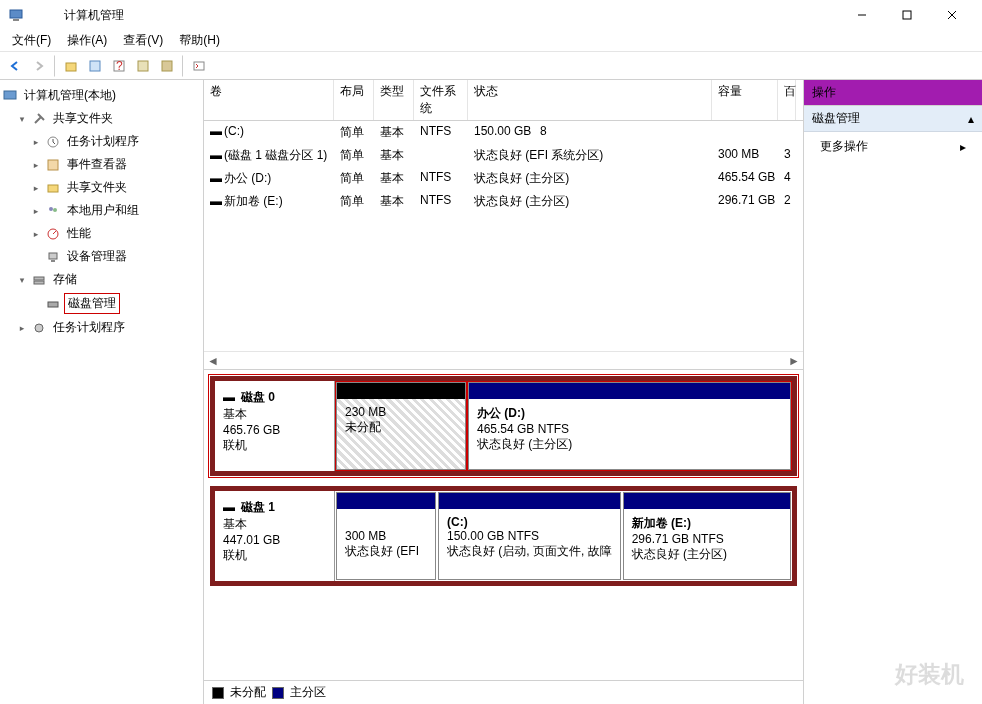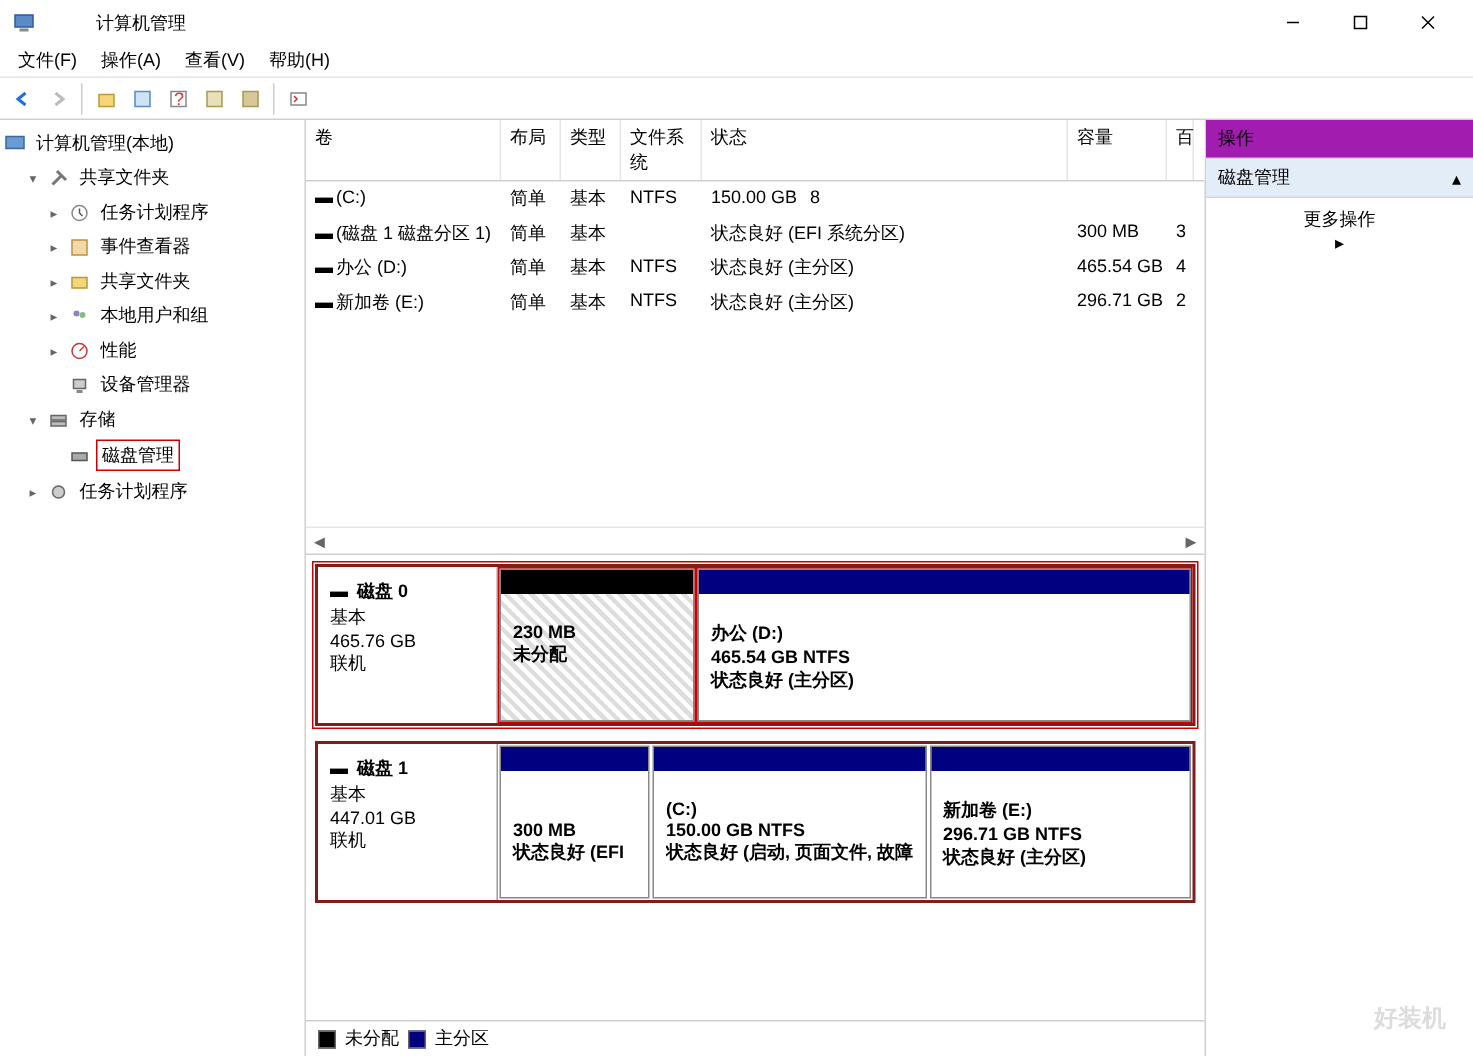--- a/index.html
+++ b/index.html
@@ -35,42 +35,42 @@
 .listbody{flex:1;overflow:auto;}
 .row{display:flex;padding:1px 0;}
 .row .col{padding:2px 6px;white-space:nowrap;overflow:hidden;}
 .row .volicon{width:14px;display:inline-block;}
 .c-vol{width:130px;} .c-lay{width:40px;} .c-type{width:40px;} .c-fs{width:54px;} .c-stat{width:244px;} .c-cap{width:66px;text-align:left;} .c-last{width:18px;}
 .scrollhint{height:18px;border-top:1px solid #e5e5e5;display:flex;align-items:center;}
 .scrollhint .lar,.scrollhint .rar{width:18px;text-align:center;color:#666;}
 .scrollhint .track{flex:1;}
 
 .disks{flex:1;overflow:auto;padding:6px;}
-.diskrow{display:flex;border:2px solid #7f1d1d;margin-bottom:10px;min-height:100px;}
+.diskrow{display:flex;border:5px solid #7f1d1d;margin-bottom:10px;min-height:100px;}
 .diskrow.hl{outline:1px solid #c00;outline-offset:1px;}
 .diskinfo{width:120px;padding:8px;border-right:1px solid #999;}
 .diskinfo .dicon{display:inline-block;width:18px;}
 .parts{flex:1;display:flex;}
 .part{border:1px solid #888;margin:1px;display:flex;flex-direction:column;}
 .part .phdr{height:16px;}
-.part .pbody{flex:1;padding:18px 8px;font-weight:bold;}
+.part .pbody{flex:1;padding:6px 8px;}
 .hdr-navy{background:#000080;}
 .hdr-black{background:#000;}
 .hatch{background:repeating-linear-gradient(45deg,#ddd 0,#ddd 3px,#fff 3px,#fff 6px);}
 .part.hl{outline:1px solid #c00;outline-offset:0;}
 
 .legend{height:24px;border-top:1px solid #d0d0d0;display:flex;align-items:center;padding:0 8px;gap:6px;}
 .swatch{width:12px;height:12px;display:inline-block;border:1px solid #666;}
 
 .actions{width:178px;display:flex;flex-direction:column;}
 .actions .ahdr{padding:4px 8px;border-bottom:1px solid #d0d0d0;background:#a21caf;}
 .actions .asection{background:#e3edf8;padding:4px 8px;border-bottom:1px solid #cfd8e3;display:flex;justify-content:space-between;align-items:center;}
-.actions .aitem{padding:6px 16px;display:flex;justify-content:space-between;align-items:center;flex-direction:column;}
-
-.wm{position:absolute;right:18px;bottom:14px;opacity:.25;font-size:16px;font-weight:bold;color:#777;pointer-events:none;}
+.actions .aitem{padding:6px 16px;display:flex;justify-content:space-between;align-items:center;}
+
+.wm{position:absolute;right:18px;bottom:14px;opacity:.25;font-size:23px;font-weight:bold;color:#777;pointer-events:none;}
 </style>
 </head>
 <body>
 
 <div class="titlebar">
   <span class="appicon">
     <svg width="16" height="16" viewBox="0 0 16 16">
         <rect x="2" y="3" width="12" height="8" fill="#5b8bc7" stroke="#2a5a9a"></rect>
         <rect x="5" y="12" width="6" height="2" fill="#888"></rect>
       </svg>

